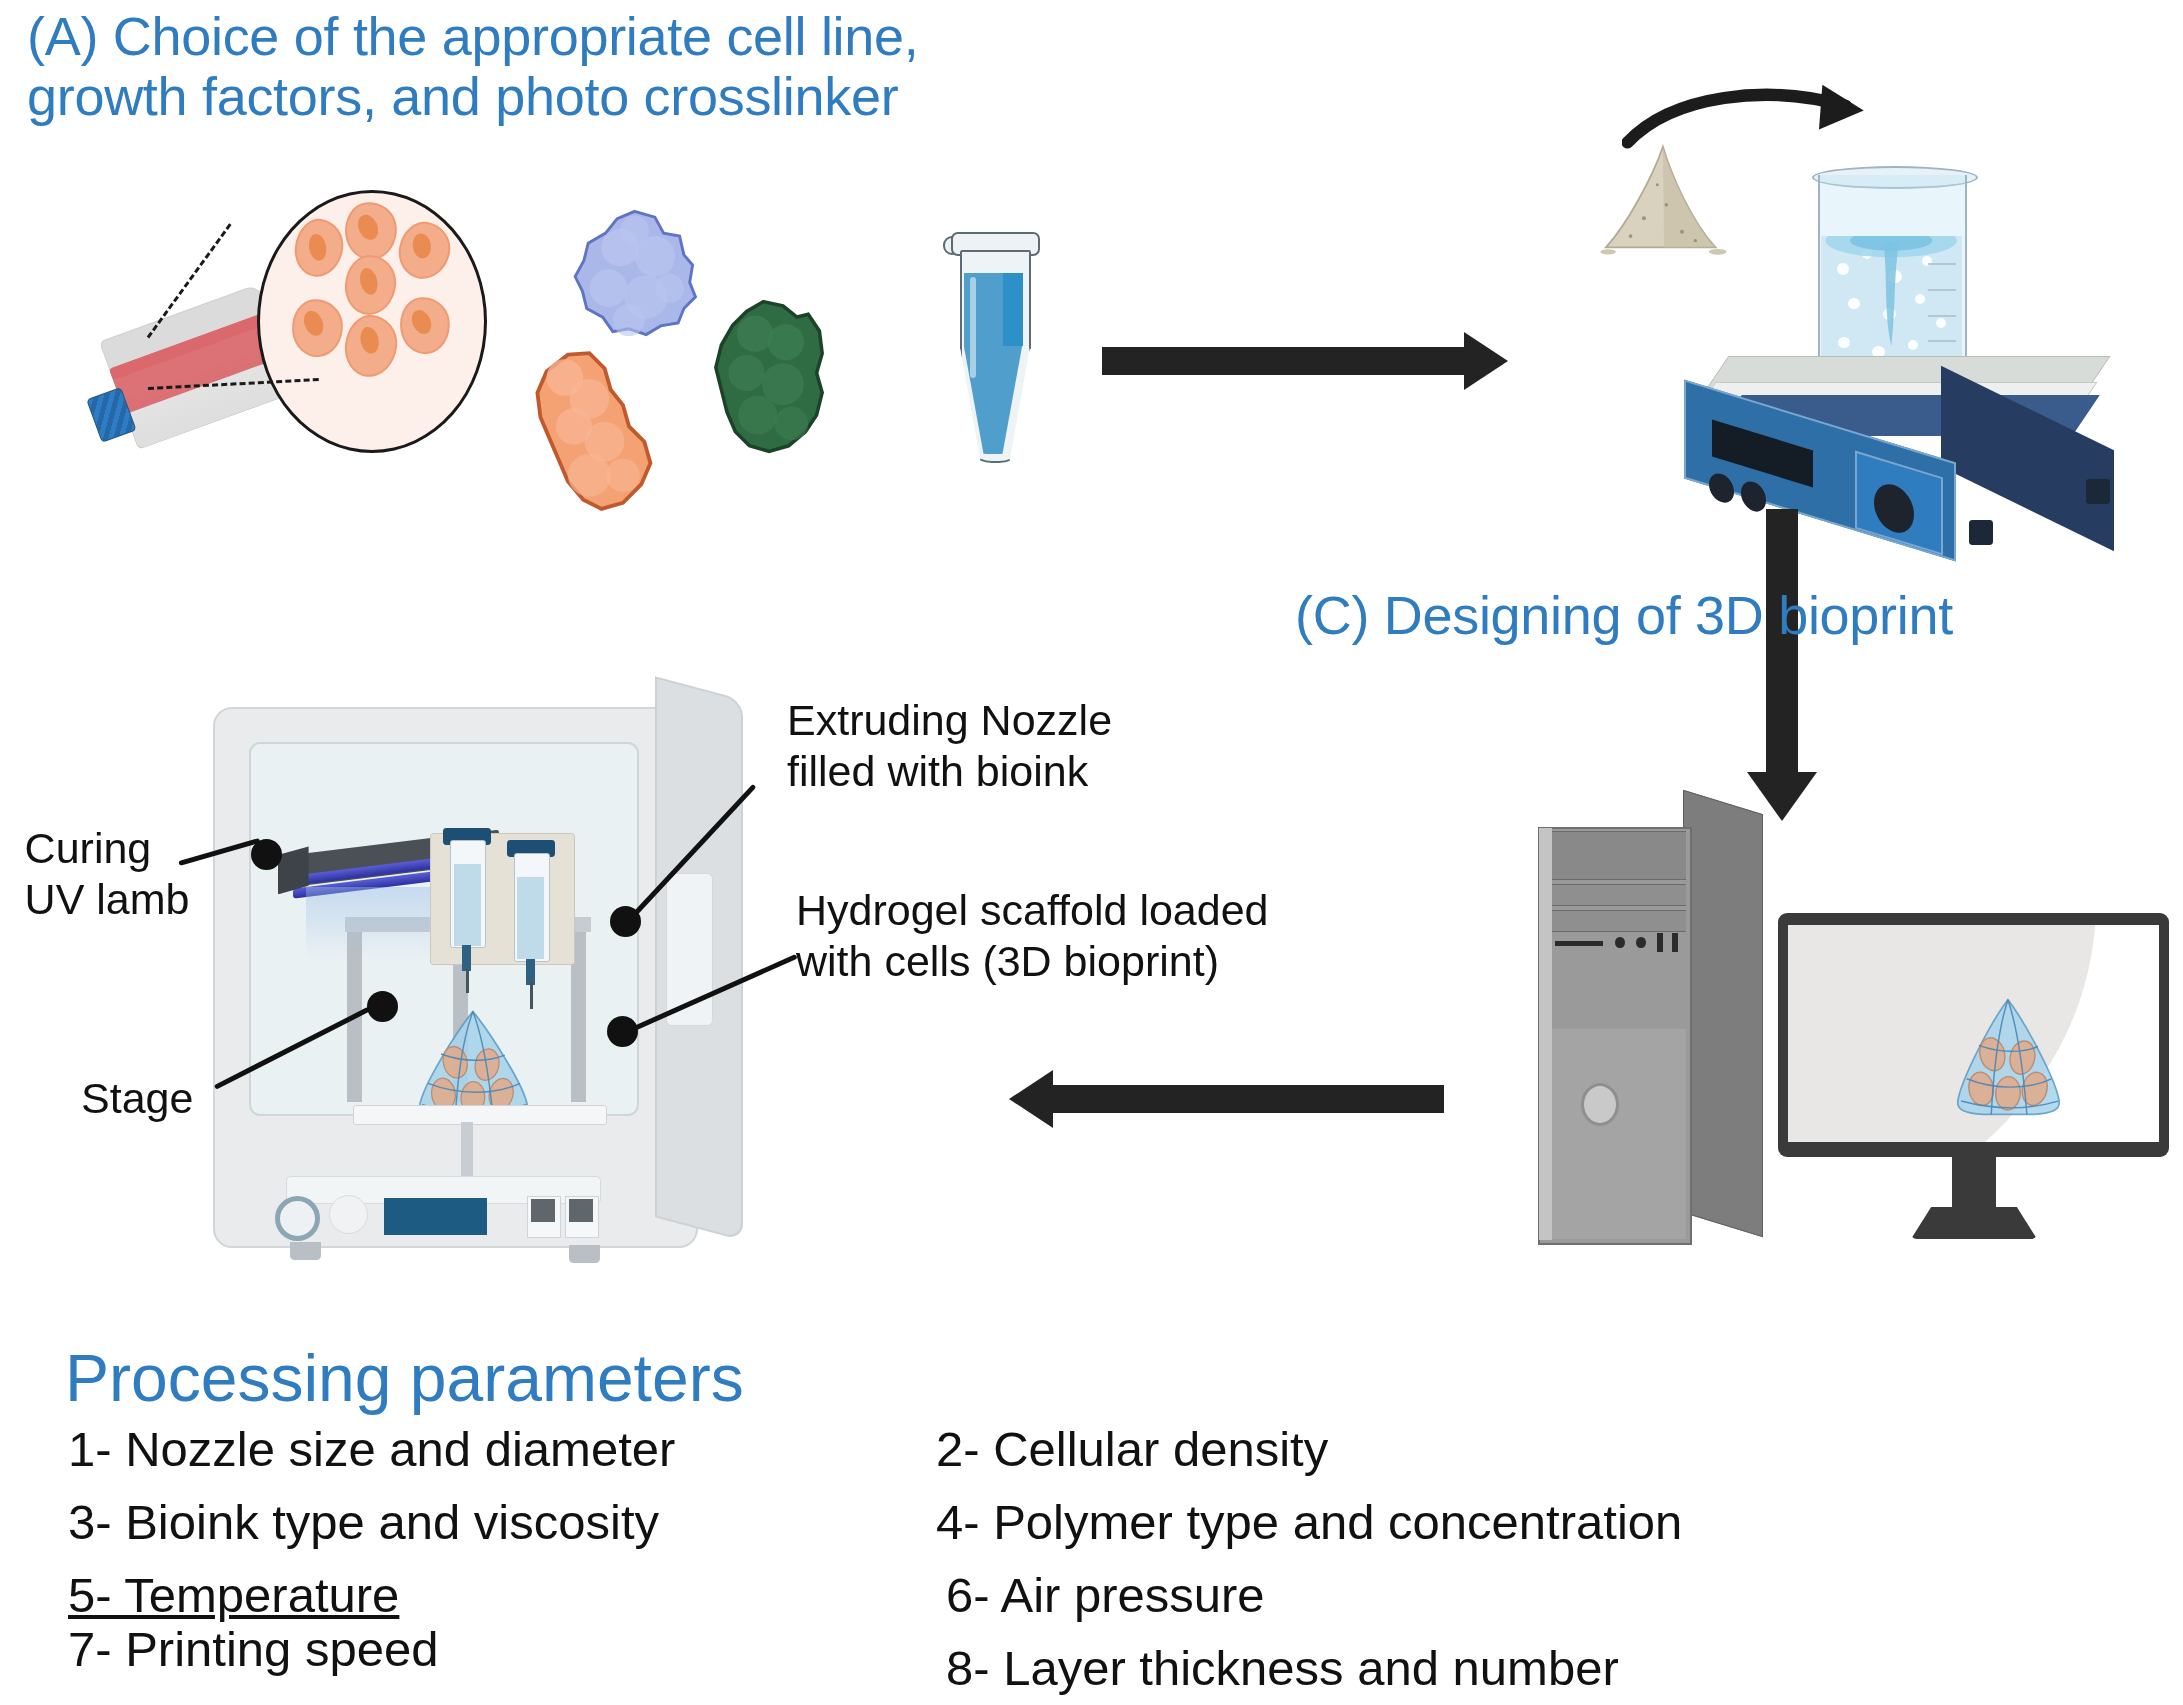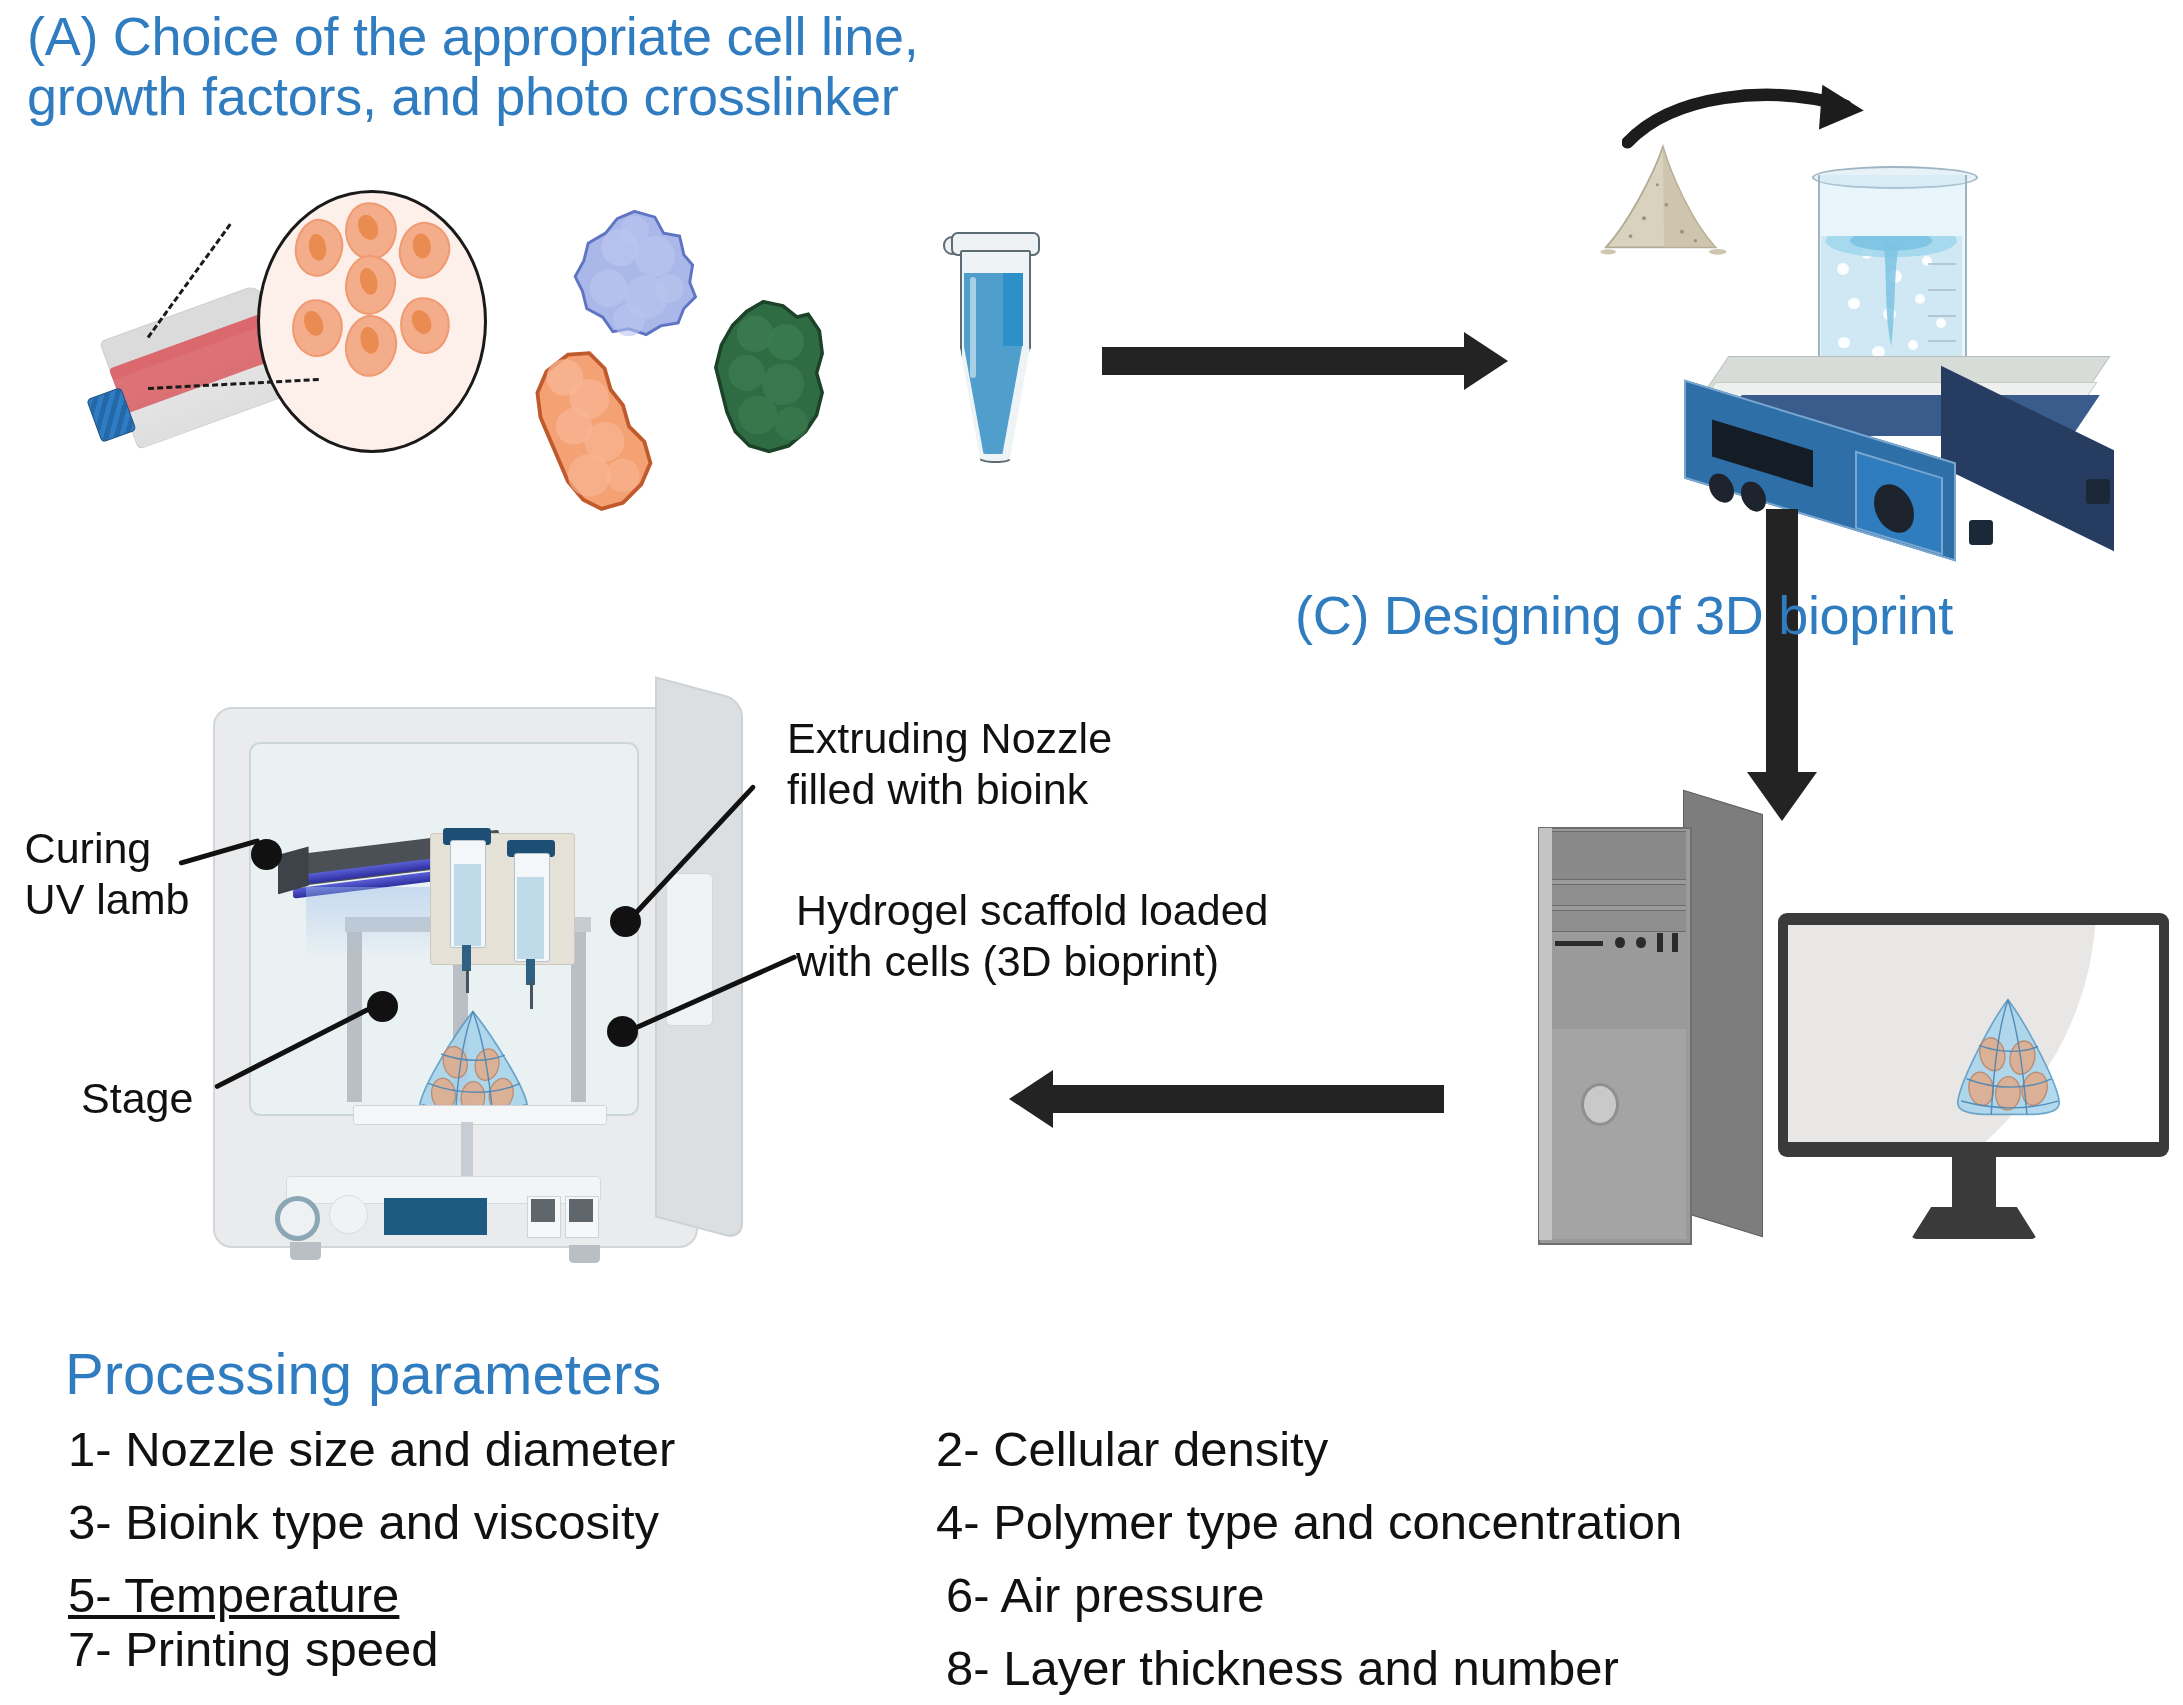--- a/index.html
+++ b/index.html
@@ -4,21 +4,21 @@
 <style>
   html,body{margin:0;padding:0;background:#ffffff;}
   body{width:2183px;height:1706px;position:relative;overflow:hidden;
        font-family:"Liberation Sans","DejaVu Sans",sans-serif;}
   .stage{position:absolute;inset:0;}
   .abs{position:absolute;}
 
   
   .hdr{color:#2f7cc0;font-size:54px;line-height:1.12;font-weight:400;letter-spacing:-0.3px;white-space:pre-line;}
   .anno{color:#111111;font-size:43px;line-height:1.18;white-space:pre-line;}
-  .paramhdr{color:#2f7cc0;font-size:58px;line-height:1.1;}
+  .paramhdr{color:#2f7cc0;font-size:66px;line-height:1.1;}
   .paramitem{color:#111111;font-size:49px;line-height:1.1;white-space:nowrap;}
 
   
   .arrow-shaft{background:#232323;position:absolute;}
   .arrow-head{position:absolute;width:0;height:0;}
   .ah-right{border-top:29px solid transparent;border-bottom:29px solid transparent;border-left:44px solid #232323;}
   .ah-left{border-top:29px solid transparent;border-bottom:29px solid transparent;border-right:44px solid #232323;}
   .ah-down{border-left:35px solid transparent;border-right:35px solid transparent;border-top:49px solid #232323;}
 
   
@@ -390,21 +390,21 @@
       <div class="pslot-in" style="left:2.8px;top:2.2px;width:24.6px;height:22.4px;"></div>
       </div>
     <div class="pslot" style="left:352px;top:508px;width:32px;height:40px;">
       <div class="pslot-in" style="left:2.8px;top:2.2px;width:24.6px;height:22.4px;"></div>
       </div>
 
     <div class="pfoot" style="left:77px;top:554px;width:31px;height:18px;"></div>
     <div class="pfoot" style="left:356px;top:557px;width:31px;height:18px;"></div>
   </div>
 
-  <div class="abs anno" style="left:787px;top:695px;width:425px;margin-top:18px;">Extruding Nozzle
+  <div class="abs anno" style="left:787px;top:695px;width:425px;">Extruding Nozzle
 filled with bioink</div>
   <div class="dot" style="left:610px;top:906px;width:31px;height:31px;"></div>
   <div class="leader" style="left:625px;top:922px;width:190px;transform:rotate(-47deg);"></div>
 
   <div class="abs anno" style="left:796px;top:885px;width:548px;">Hydrogel scaffold loaded
 with cells (3D bioprint)</div>
   <div class="dot" style="left:607px;top:1016px;width:31px;height:31px;"></div>
   <div class="leader" style="left:623px;top:1031px;width:190px;transform:rotate(-24deg);"></div>
 
   <div class="abs anno" style="left:24.6px;top:823px;width:235px;">Curing

